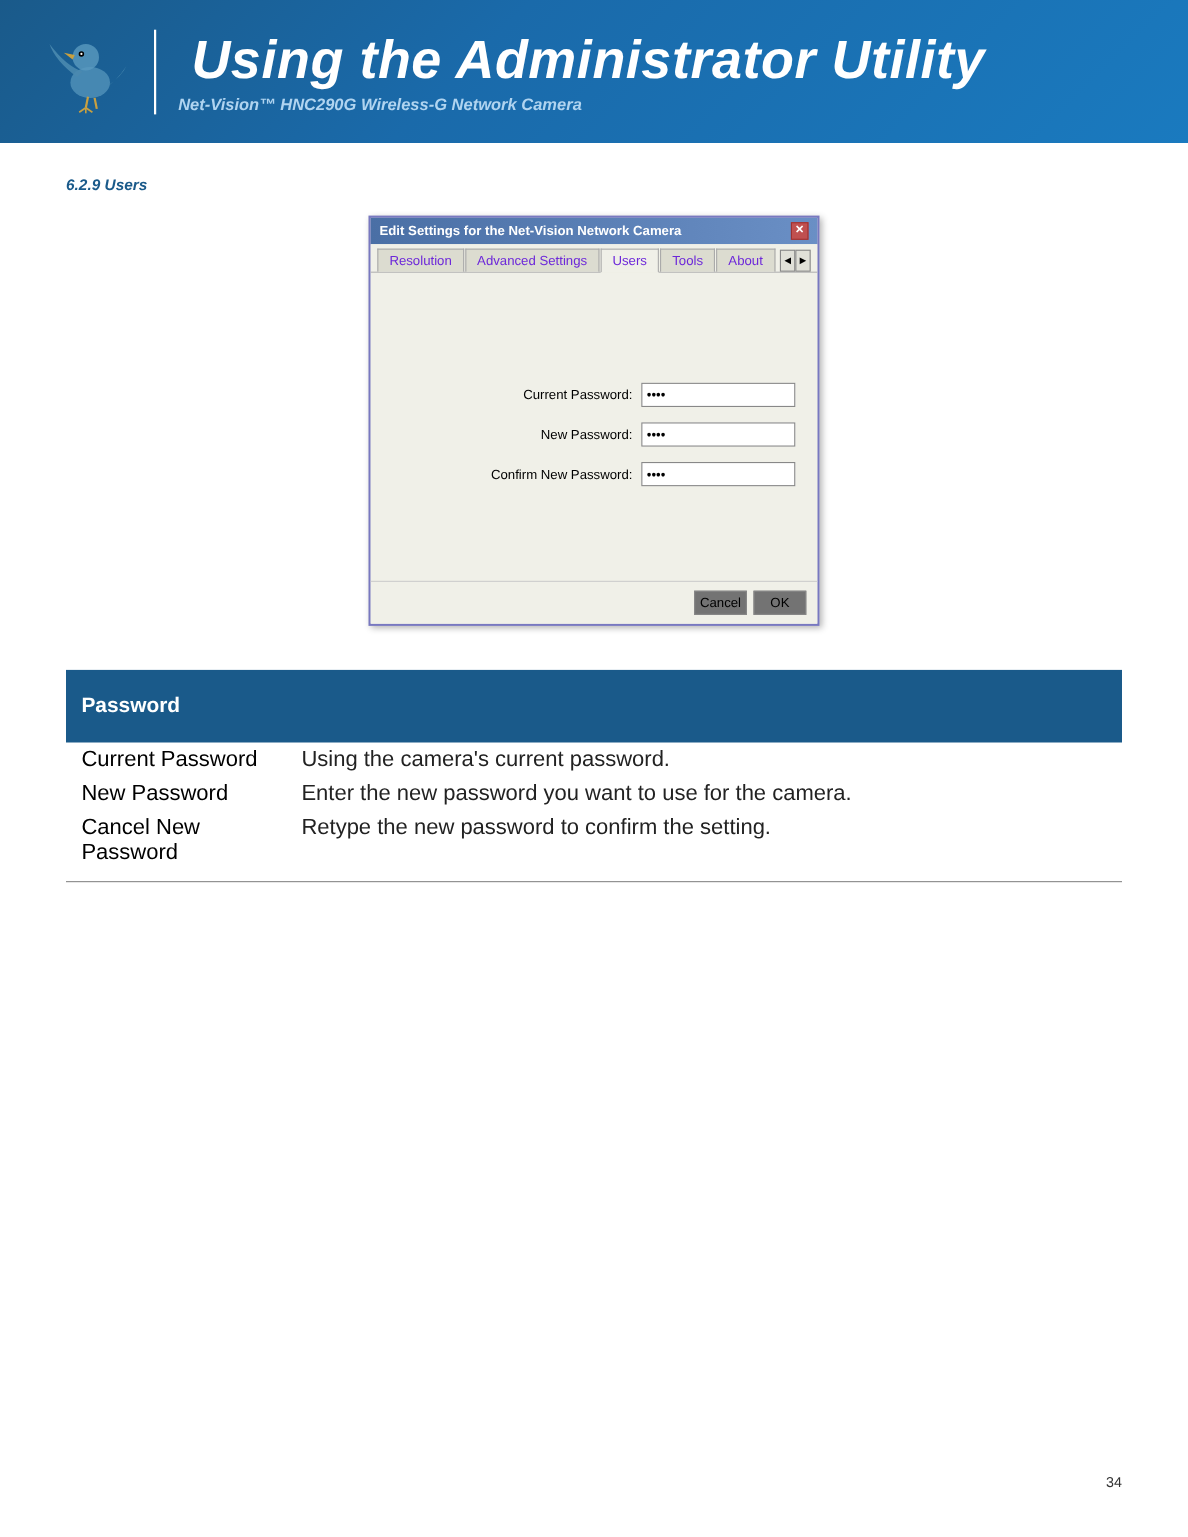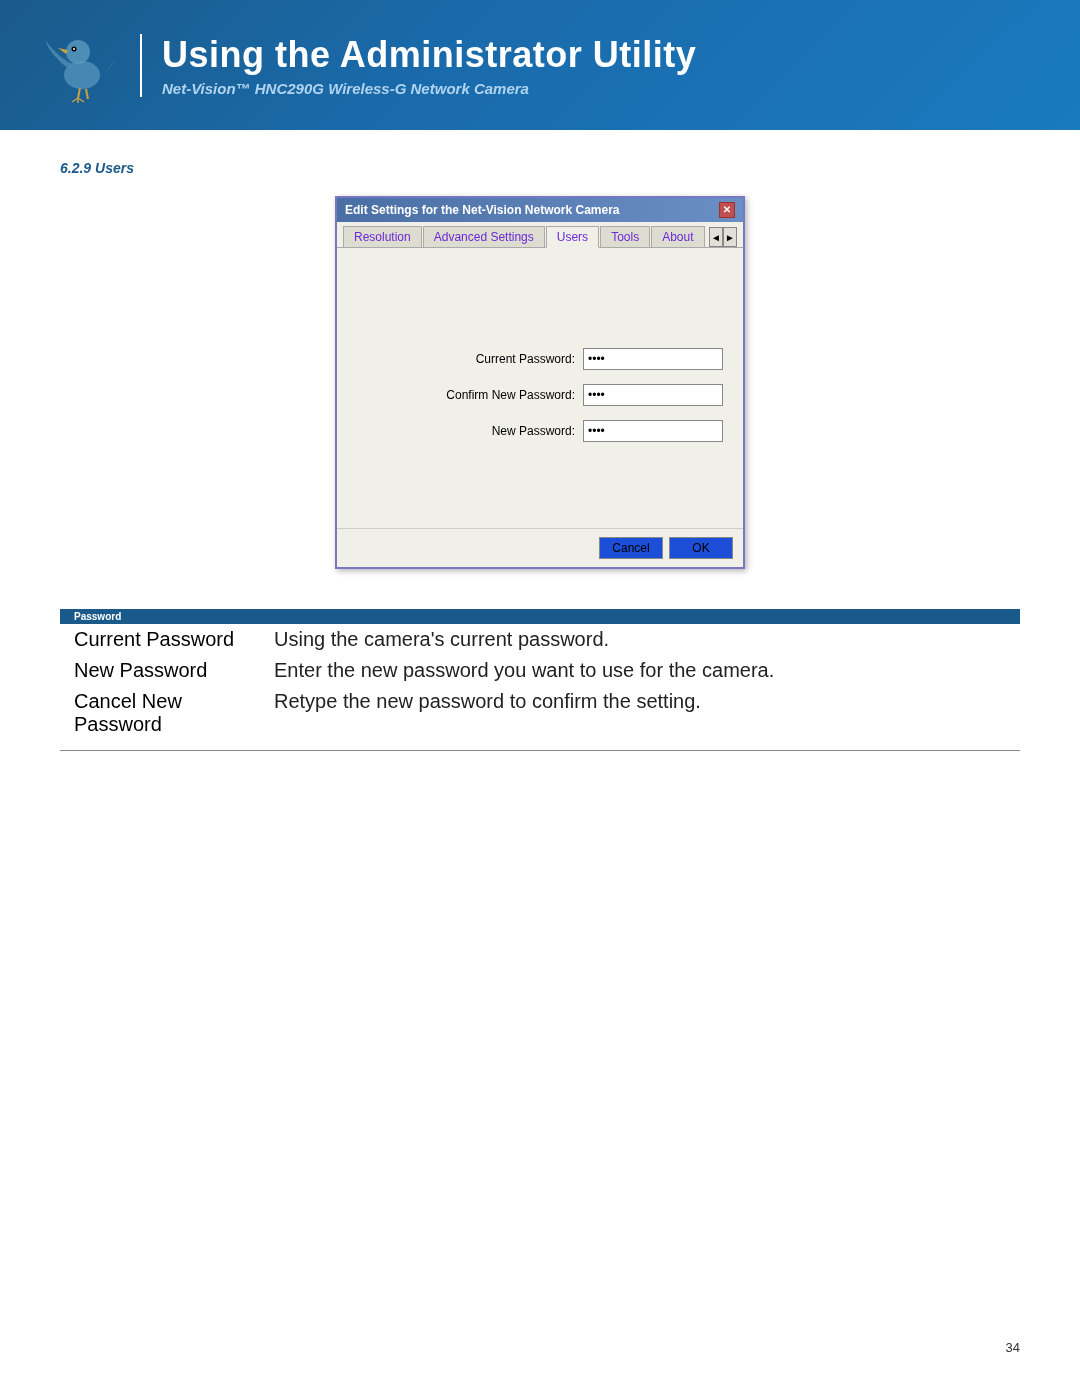--- a/index.html
+++ b/index.html
@@ -29,25 +29,27 @@
       margin-right: 20px;
       flex-shrink: 0;
     }
     .header-text-block {
       display: flex;
       flex-direction: column;
       border-left: 2px solid #ffffff;
       padding-left: 20px;
     }
     .header-title {
-      font-size: 36px;
-      font-weight: bold;
+      font-size: 49px;
+      font-weight: bold;
+      font-style: italic;
       color: #ffffff;
       font-family: Arial, sans-serif;
       letter-spacing: 0.5px;
+      margin-left: 12px;
     }
     .header-subtitle {
       font-size: 15px;
       font-style: italic;
       font-weight: bold;
       color: #b0d4f0;
       margin-top: 4px;
       font-family: Arial, sans-serif;
     }
 
@@ -165,42 +167,42 @@
     }
     .dialog-footer {
       display: flex;
       justify-content: flex-end;
       padding: 8px 10px;
       border-top: 1px solid #cccccc;
       gap: 6px;
       background: #f0f0e8;
     }
     .dialog-btn {
-      width: 64px;
+      width: 48px;
       height: 22px;
       font-size: 12px;
       border: 1px solid #888;
-      background: #1d4ed8;
+      background: #737373;
       cursor: pointer;
       font-family: Arial, sans-serif;
     }
     .spacer-top {
       height: 80px;
     }
 
     
     .password-section {
       margin-top: 10px;
     }
     .password-header {
       background: #1a5a8a;
       color: #ffffff;
-      font-size: 10px;
-      font-weight: bold;
-      padding: 2px 14px;
+      font-size: 19px;
+      font-weight: bold;
+      padding: 22px 14px;
       margin-bottom: 0;
     }
     .password-table {
       width: 100%;
       border-collapse: collapse;
     }
     .password-table tr td {
       padding: 4px 14px;
       font-size: 20px;
       vertical-align: top;
@@ -298,26 +300,26 @@
 
     <div class="dialog-body">
       <div class="spacer-top"></div>
 
       <div class="form-group">
         <label class="form-label">Current Password:</label>
         <input type="password" class="form-input" value="****" style="">
       </div>
 
       <div class="form-group">
+        <label class="form-label">New Password:</label>
+        <input type="password" class="form-input" value="****" style="">
+      </div>
+
+      <div class="form-group">
         <label class="form-label">Confirm New Password:</label>
-        <input type="password" class="form-input" value="****" style="">
-      </div>
-
-      <div class="form-group">
-        <label class="form-label">New Password:</label>
         <input type="password" class="form-input" value="****" style="">
       </div>
     </div>
 
     <div class="dialog-footer">
       <button class="dialog-btn">Cancel</button>
       <button class="dialog-btn">OK</button>
     </div>
   </div>
 

